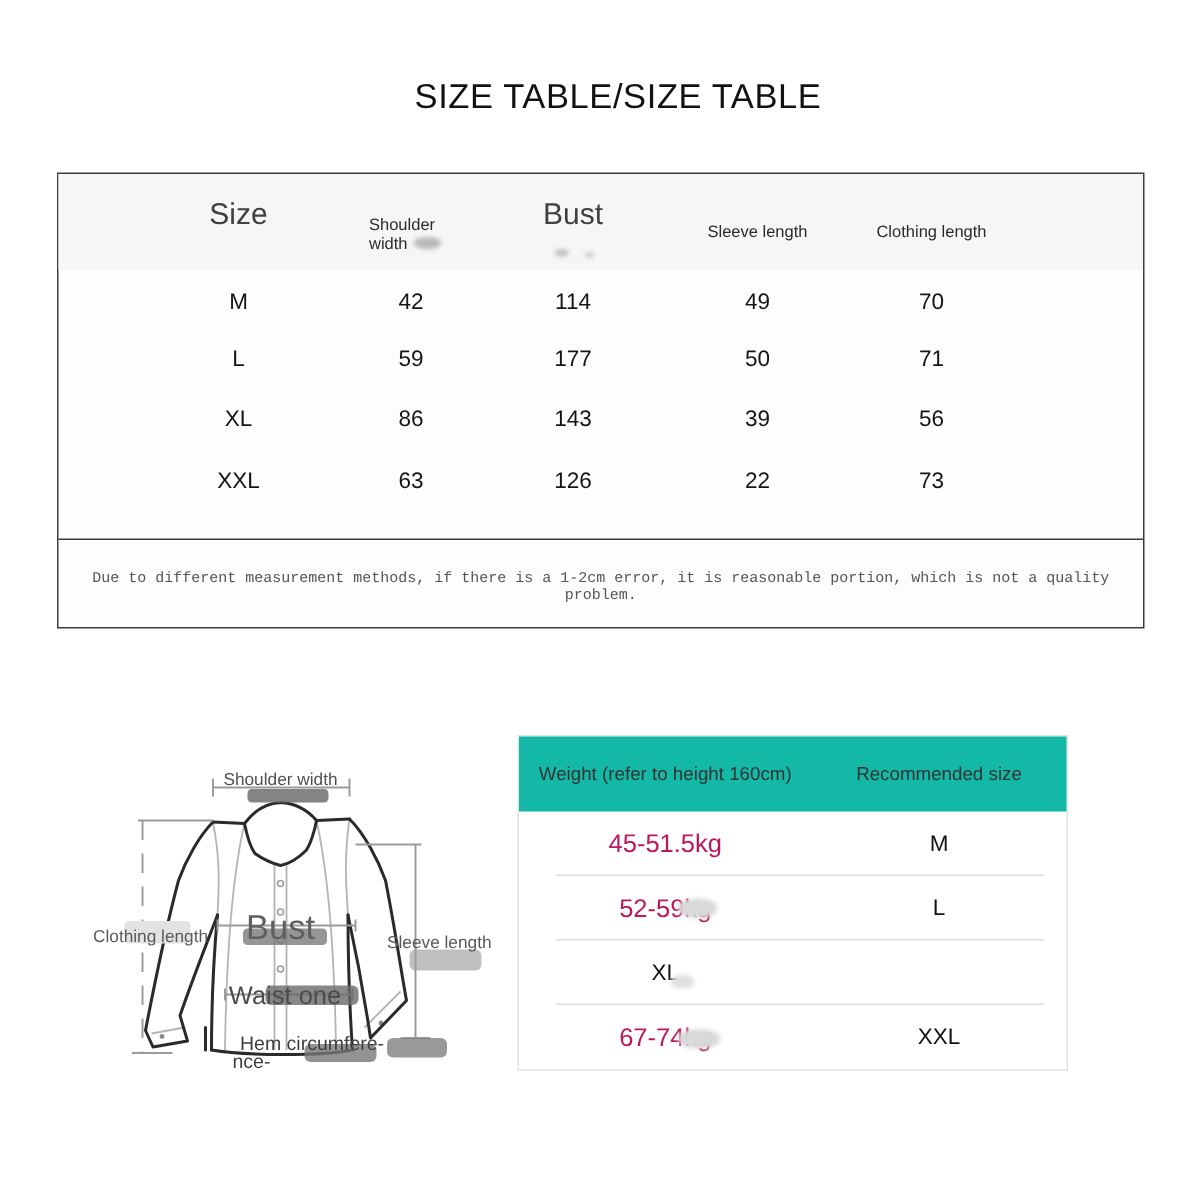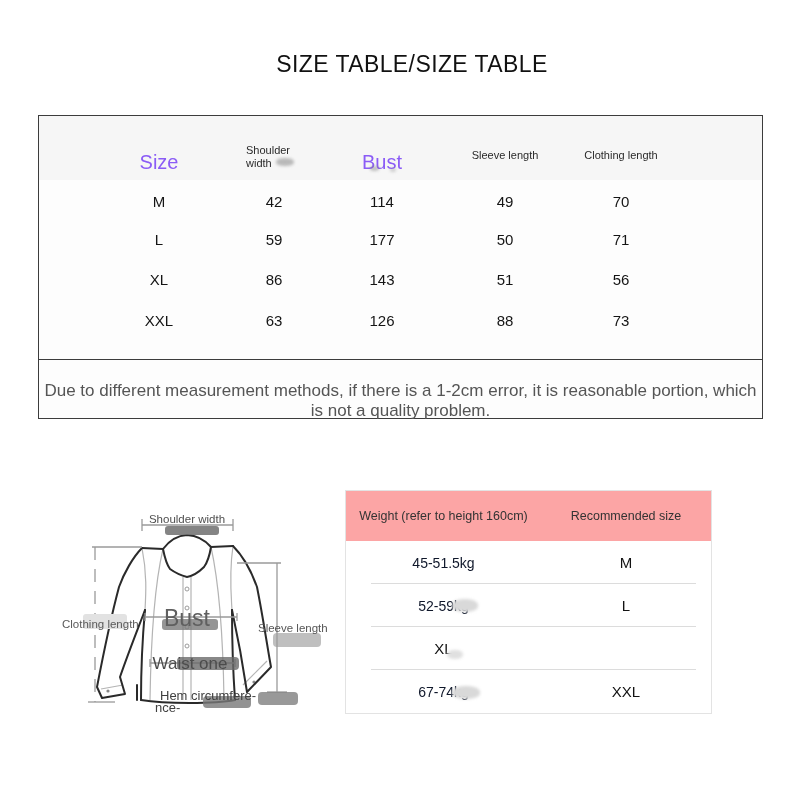--- a/index.html
+++ b/index.html
@@ -17,42 +17,42 @@
     position:absolute;left:38px;top:115px;width:723px;height:302px;
     border:1px solid #3c3c3c;background:#fdfdfd;
   }
   .size-box .hdr-band{position:absolute;left:0;top:0;width:100%;height:64px;background:#f6f6f6;}
   .cell{position:absolute;text-align:center;line-height:1.15;}
   .c1{left:60px;width:120px}
   .c2{left:176px;width:118px}
   .c3{left:284px;width:118px}
   .c4{left:405px;width:122px}
   .c5{left:518px;width:128px}
-  .h-big{top:35px;font-size:20px;color:#8b5cf6;}
+  .h-big{top:16px;font-size:20px;color:#404040;}
   .h-small{top:33px;font-size:11px;color:#2a2a2a;}
   .h-wrap{top:28px;font-size:11px;color:#2a2a2a;}
   .h-wrap span{display:inline-block;width:56px;text-align:left;}
   .r1{top:77px}.r2{top:115px}.r3{top:155px}.r4{top:196px}
   .num{font-size:15px;color:#151515;}
   .note-sep{position:absolute;left:0;top:243px;width:100%;border-top:1px solid #3c3c3c;}
   .note{
     position:absolute;left:0;top:265px;width:100%;text-align:center;
-    font-size:17px;color:#555;
+    font-size:10px;color:#555;font-family:Liberation Mono, monospace;
   }
   
   .weight-box{
     position:absolute;left:345px;top:490px;width:367px;
     border:1px solid #e3e3e3;background:#fff;box-sizing:border-box;
   }
   .w-row{display:grid;grid-template-columns:195px 1fr;position:relative;}
-  .w-head{height:50px;background:#fca5a5;}
+  .w-head{height:50px;background:#14b8a6;}
   .w-head .w-cell{font-size:12.5px;color:#333;}
   .w-body{height:43px;}
   .w-cell{display:flex;align-items:center;justify-content:center;}
-  .w-weight{font-size:14px;color:#0f172a;}
+  .w-weight{font-size:17px;color:#be185d;}
   .w-size{font-size:15px;color:#131313;}
   .w-sep{position:absolute;left:25px;right:15px;bottom:0;border-bottom:1px solid #dcdcdc;}
   
   .diagram{position:absolute;left:55px;top:493px;width:290px;height:245px;}
   .diagram text{font-family:"Liberation Sans","DejaVu Sans",sans-serif;}
   
   .smudge{position:absolute;border-radius:45%;filter:blur(1.5px);}
   .sm1{left:276px;top:158px;width:18px;height:8px;background:#9a9a9a;opacity:.65;}
   .sm2{left:370px;top:166px;width:9px;height:5px;background:#8a8a8a;opacity:.5;}
   .sm3{left:390px;top:168px;width:6px;height:4px;background:#9a9a9a;opacity:.45;}
@@ -82,27 +82,27 @@
 
   <div class="cell c1 r2 num">L</div>
   <div class="cell c2 r2 num">59</div>
   <div class="cell c3 r2 num">177</div>
   <div class="cell c4 r2 num">50</div>
   <div class="cell c5 r2 num">71</div>
 
   <div class="cell c1 r3 num">XL</div>
   <div class="cell c2 r3 num">86</div>
   <div class="cell c3 r3 num">143</div>
-  <div class="cell c4 r3 num">51</div>
+  <div class="cell c4 r3 num">39</div>
   <div class="cell c5 r3 num">56</div>
 
   <div class="cell c1 r4 num">XXL</div>
   <div class="cell c2 r4 num">63</div>
   <div class="cell c3 r4 num">126</div>
-  <div class="cell c4 r4 num">88</div>
+  <div class="cell c4 r4 num">22</div>
   <div class="cell c5 r4 num">73</div>
 
   <div class="note-sep"></div>
   <div class="note">Due to different measurement methods, if there is a 1-2cm error, it is reasonable portion, which is not a quality problem.</div>
 </div>
 
 <svg class="diagram" viewBox="0 0 290 245" xmlns="http://www.w3.org/2000/svg">
 
   <path fill="#ffffff" stroke="none" d="M87,55 C78,64 69,80 64,94 C56,124 47,168 42,194 L47,205 L70,201 L65,184 C74,158 83,134 88,120 L86,207 C110,211 160,211 180,207 L178,120 C183,135 190,172 192,199 L216,174 C213,158 208,124 202,94 C197,80 188,63 178,53 L156,54 C152,48 144,43 132,42 C120,43 112,50 108,56 Z"></path>
 

